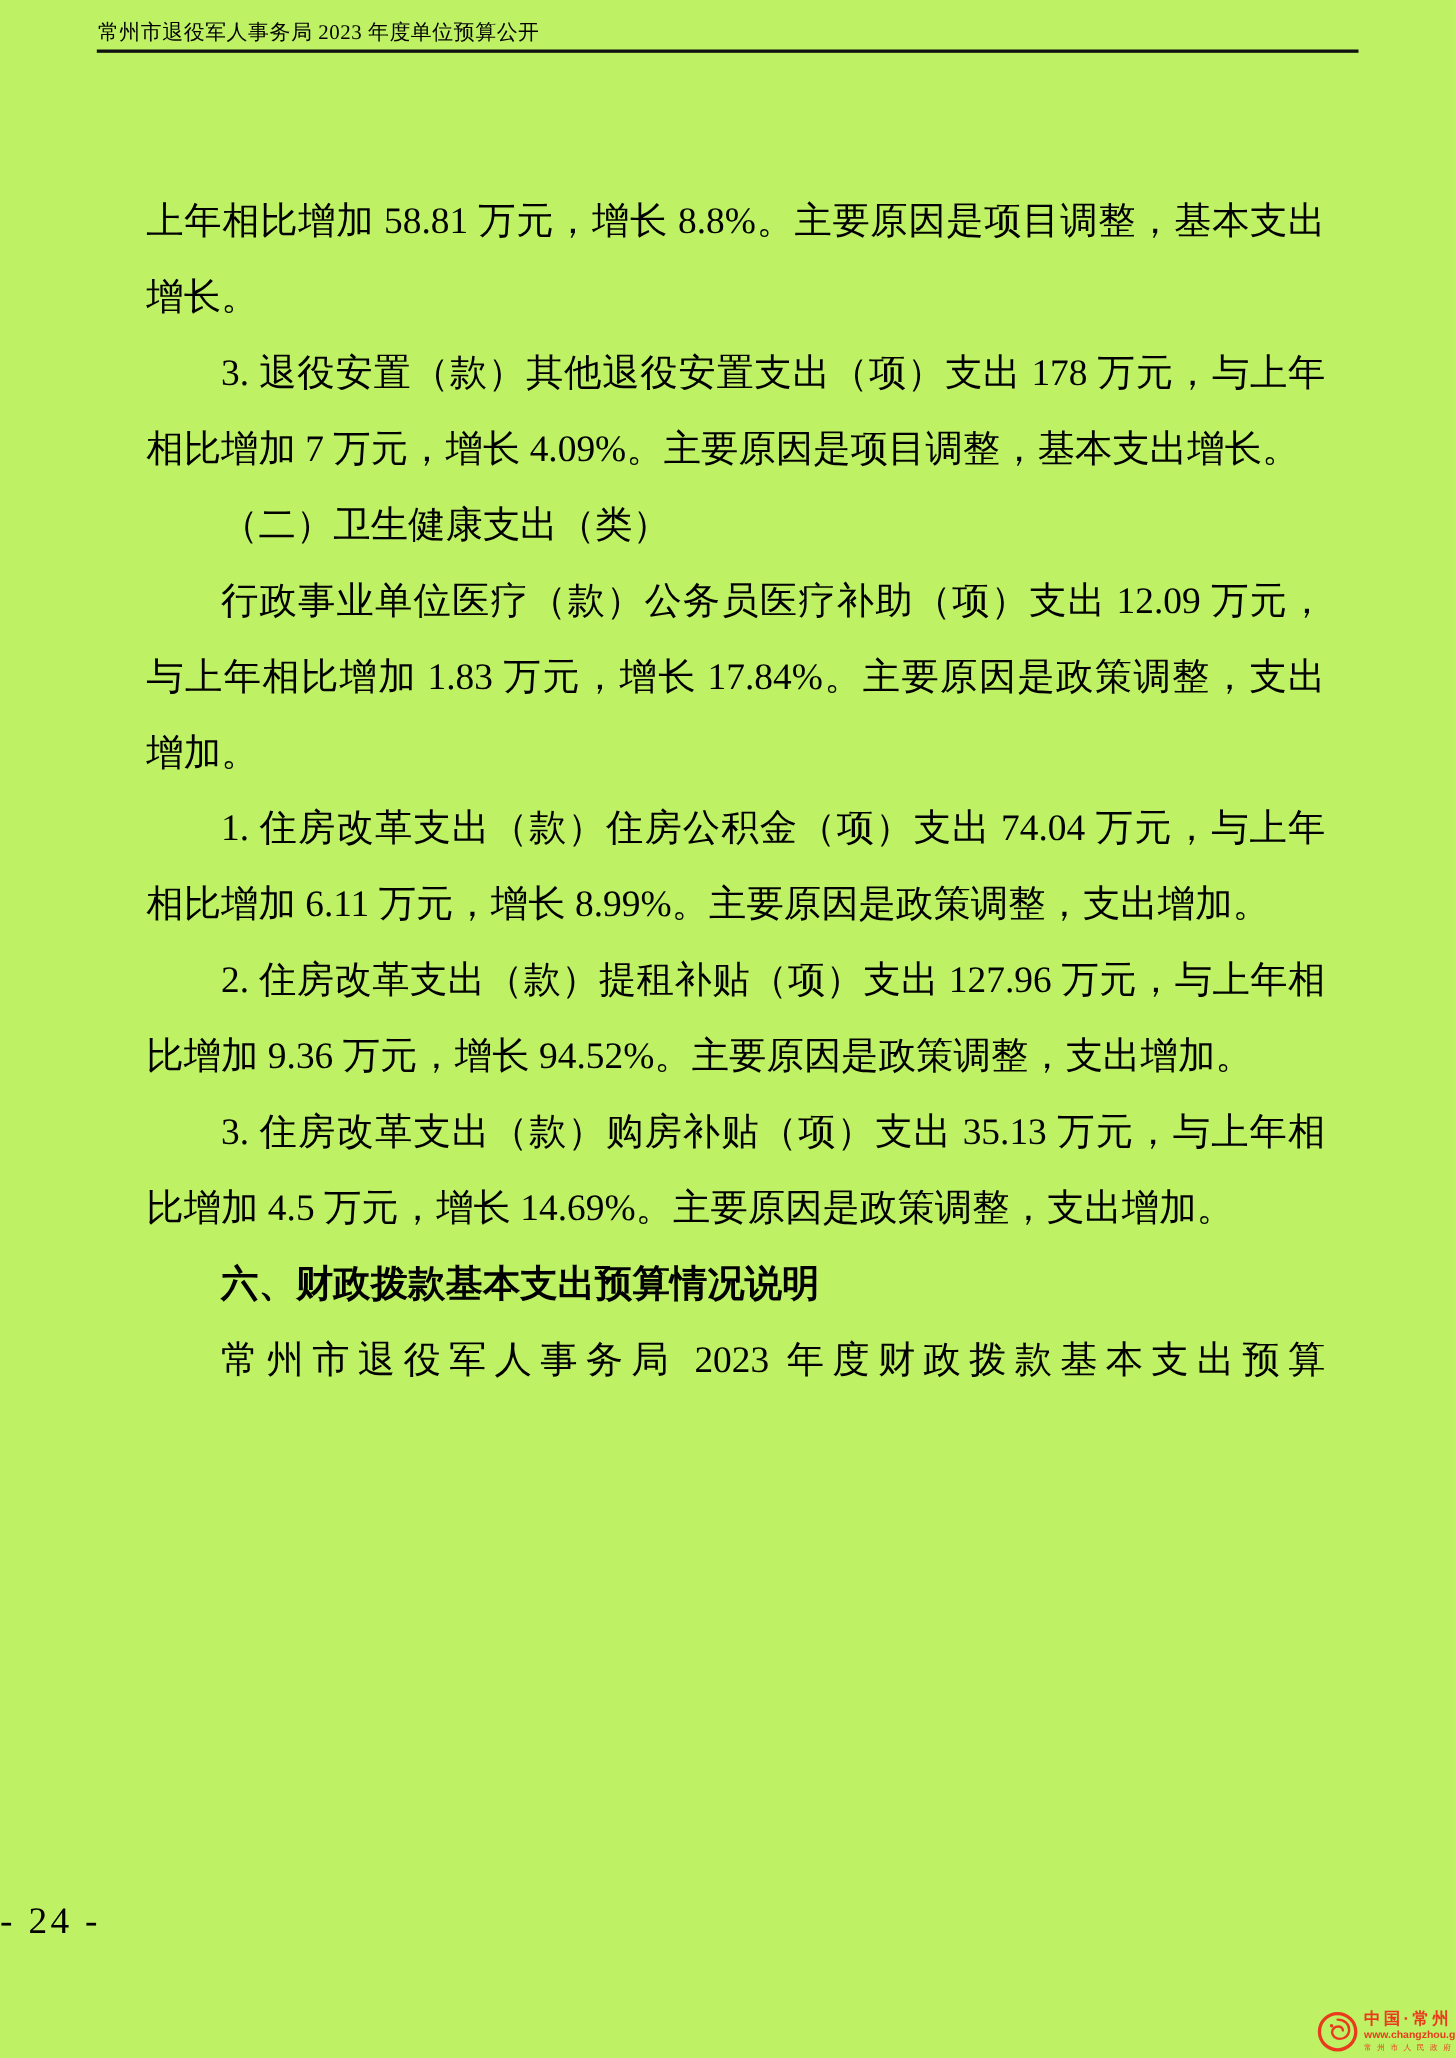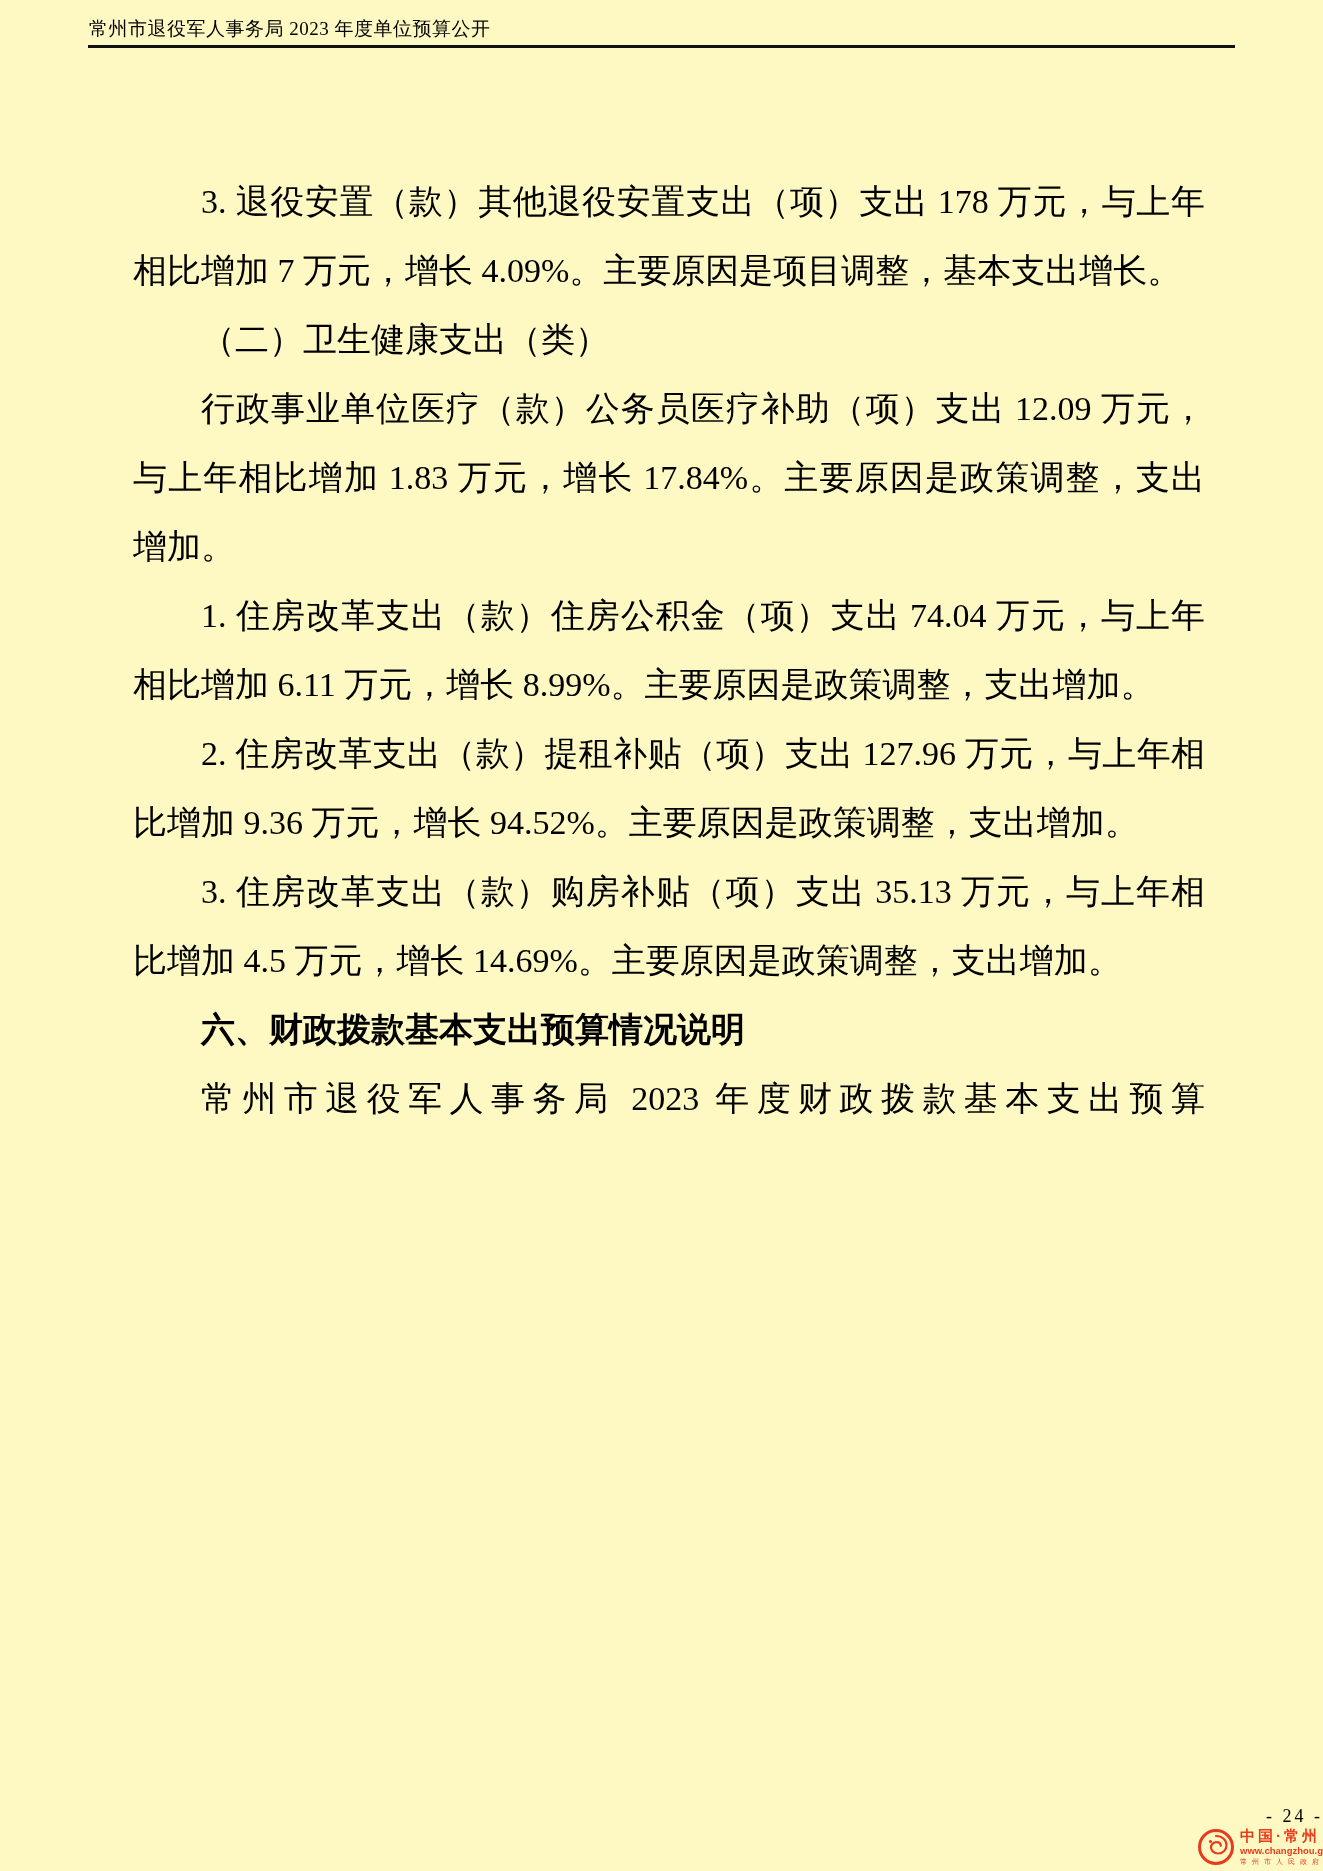--- a/index.html
+++ b/index.html
@@ -1,20 +1,20 @@
 <!DOCTYPE html>
 <html lang="zh"><head>
 <meta charset="utf-8">
 <style>
   html,body { margin:0; padding:0; background:#ffffff; }
   .page {
     position: relative;
     width: 1323px;
     height: 1871px;
-    background: #fef9c3;
+    background: #bef264;
     overflow: hidden;
     color: #000;
     font-family: "Liberation Serif", "DejaVu Serif", serif;
   }
 
   
   .header-title {
     position: absolute;
     left: 89px;
     top: 16px;
@@ -46,24 +46,24 @@
   .heading {
     font-weight: 700;
     font-family: "Liberation Sans", "DejaVu Sans", sans-serif;
   }
   .justify-last { text-align-last: justify; font-family: Liberation Serif, serif; }
 
   
   .page-number {
     position: absolute;
     left: 0;
-    top: 1806px;
+    top: 1728px;
     width: 100%;
-    text-align: right;
-    font-size: 18px;
+    text-align: left;
+    font-size: 34px;
     letter-spacing: 3px;
   }
 
   
   .gov-logo {
     position: absolute;
     left: 1197px;
     top: 1828px;
     display: flex;
     align-items: center;
@@ -95,20 +95,21 @@
 </style>
 </head>
 <body>
 
 <div class="page">
 
   <div class="header-title">常州市退役军人事务局 2023 年度单位预算公开</div>
   <div class="header-rule"></div>
 
   <div class="content">
+    <p>上年相比增加 58.81 万元，增长 8.8%。主要原因是项目调整，基本支出增长。</p>
     <p class="indent">3. 退役安置（款）其他退役安置支出（项）支出 178 万元，与上年相比增加 7 万元，增长 4.09%。主要原因是项目调整，基本支出增长。</p>
     <p class="indent">（二）卫生健康支出（类）</p>
     <p class="indent">行政事业单位医疗（款）公务员医疗补助（项）支出 12.09 万元，与上年相比增加 1.83 万元，增长 17.84%。主要原因是政策调整，支出增加。</p>
     <p class="indent">1. 住房改革支出（款）住房公积金（项）支出 74.04 万元，与上年相比增加 6.11 万元，增长 8.99%。主要原因是政策调整，支出增加。</p>
     <p class="indent">2. 住房改革支出（款）提租补贴（项）支出 127.96 万元，与上年相比增加 9.36 万元，增长 94.52%。主要原因是政策调整，支出增加。</p>
     <p class="indent">3. 住房改革支出（款）购房补贴（项）支出 35.13 万元，与上年相比增加 4.5 万元，增长 14.69%。主要原因是政策调整，支出增加。</p>
     <p class="indent heading">六、财政拨款基本支出预算情况说明</p>
     <p class="indent justify-last">常州市退役军人事务局 2023 年度财政拨款基本支出预算</p>
   </div>
 

